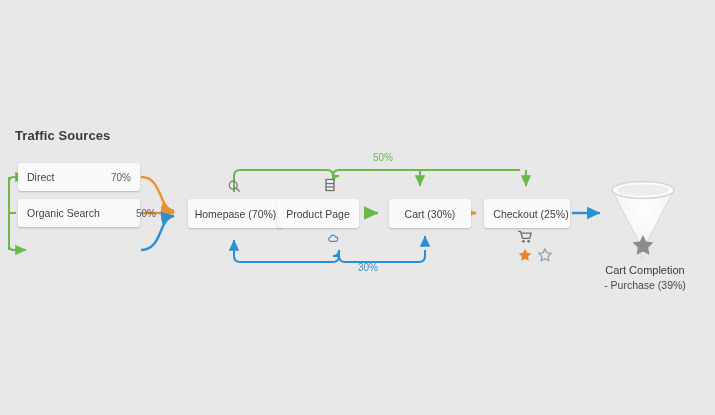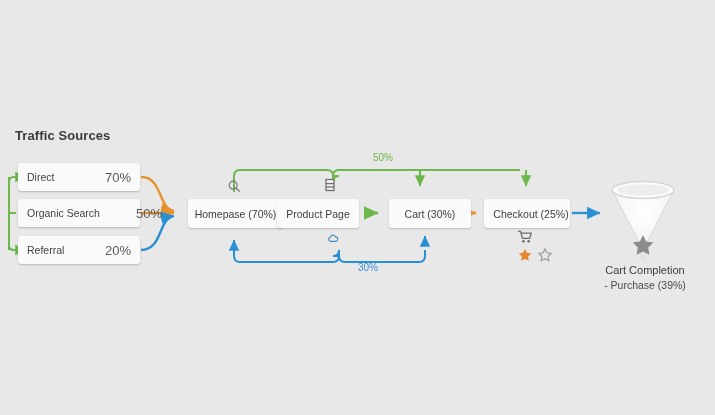--- a/index.html
+++ b/index.html
@@ -49,21 +49,21 @@
     justify-content: space-between;
     padding: 0 9px;
     box-sizing: border-box;
   }
   .src-label {
     font-size: 10.5px;
     color: #434343;
     white-space: nowrap;
   }
   .src-value {
-    font-size: 13px;
+    font-size: 10px;
     color: #5a5a5a;
     white-space: nowrap;
   }
   #src-0 { top: 163px; text-align: right; }
   #src-1 { top: 199px; gap: 36px; }
   #src-2 { top: 236px; }
 
   
   .step-box {
     position: absolute;
@@ -199,24 +199,20 @@
   <div class="src-card" id="src-0">
     <span class="src-label">Direct</span>
     <span class="src-value">70%</span>
   </div>
 
   <div class="src-card" id="src-1">
     <span class="src-label">Organic Search</span>
     <span class="src-value">50%</span>
   </div>
 
-  <div class="src-card" id="src-2">
-    <span class="src-label">Referral</span>
-    <span class="src-value">20%</span>
-  </div>
 
   <div class="step-box" id="step-0">
     <span class="step-label">Homepase (70%)</span>
   </div>
 
   <div class="step-box" id="step-1">
     <span class="step-label">Product Page</span>
   </div>
 
   <div class="step-box" id="step-2">

